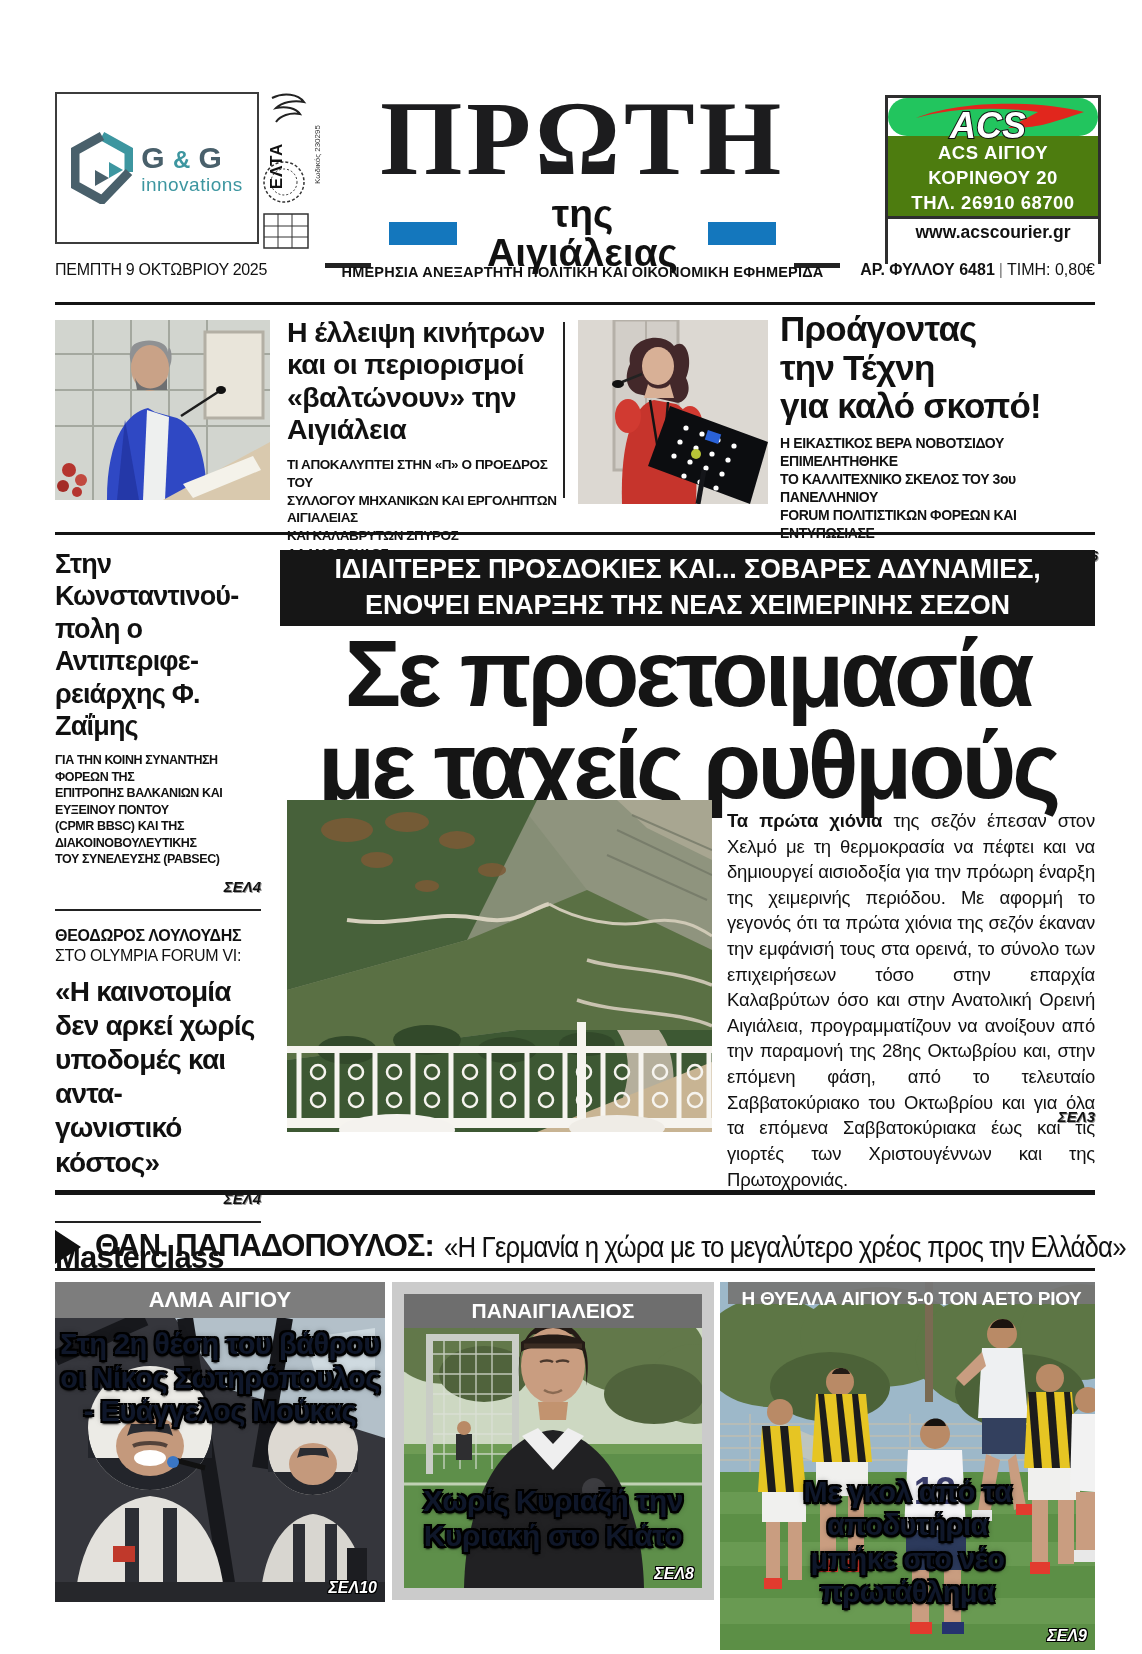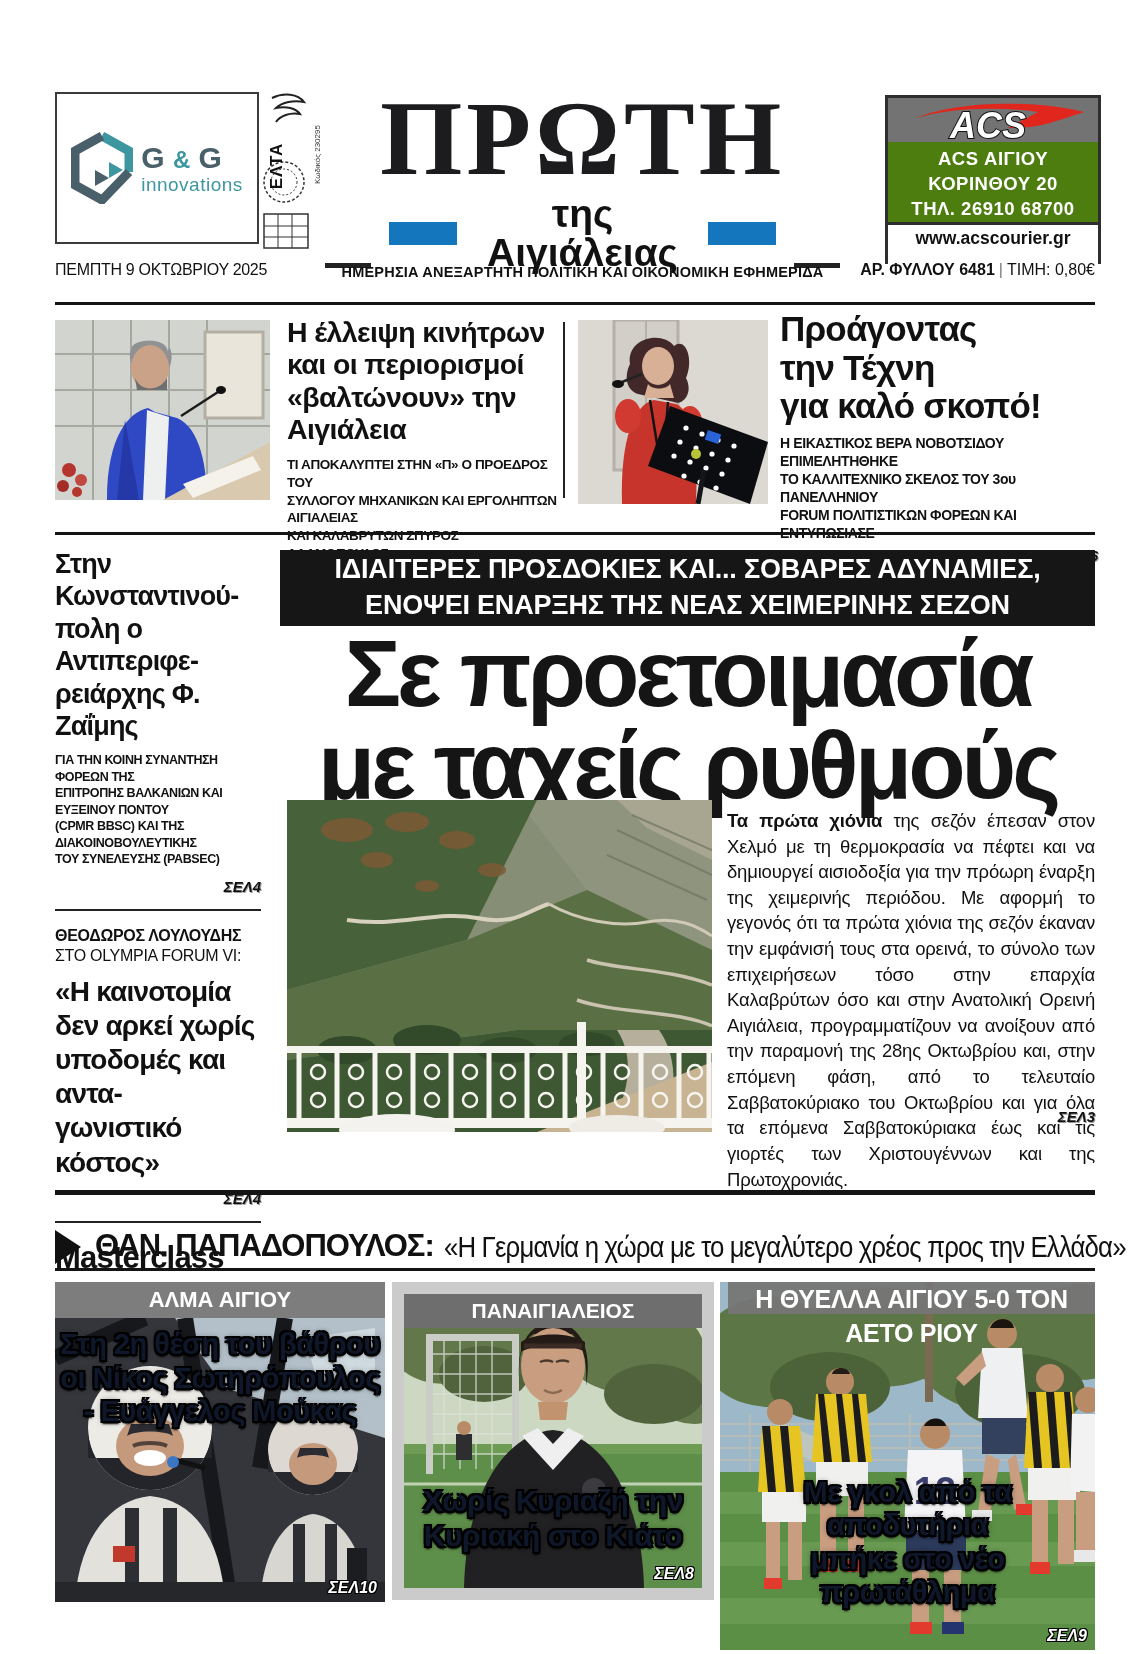--- a/index.html
+++ b/index.html
@@ -21,21 +21,21 @@
              font-size:8px;color:#333;white-space:nowrap;}
   .masthead{left:325px;top:86px;width:515px;text-align:center;}
   .m-title{font-family:"Liberation Serif",serif;font-weight:bold;font-size:106px;line-height:1;
            letter-spacing:4px;color:#1c1c1e;}
   .m-sub-row{display:flex;align-items:center;justify-content:center;gap:18px;margin-top:2px;}
   .tick{width:56px;height:5px;background:#222;align-self:flex-end;margin-bottom:4px;}
   .bluebar{width:84px;height:23px;}
   .m-sub{font-size:39px;font-weight:bold;letter-spacing:0;line-height:1;}
   .acs-box{left:885px;top:95px;width:210px;height:163px;border:3px solid #2e2e2e;
            display:flex;flex-direction:column;}
-  .acs-logo-area{height:44px;position:relative;background:#737373;}
+  .acs-logo-area{height:38px;position:relative;background:#22c55e;border-radius:23px;}
   .acs-red{flex:1;color:#fff;text-align:center;font-weight:bold;font-size:18.5px;
            line-height:1.35;padding-top:5px;letter-spacing:.5px;}
   .acs-url{border-top:3px solid #2e2e2e;background:#fff;font-weight:bold;font-size:17.5px;
            text-align:center;padding:3px 0 21px;}
   .date{left:55px;top:261px;font-size:16px;letter-spacing:-.3px;}
   .tagline{left:330px;top:264px;width:505px;text-align:center;font-size:14.5px;font-weight:bold;letter-spacing:.2px;}
   .issue-price{left:795px;top:261px;width:300px;text-align:right;font-size:16px;}
   .issue{font-weight:bold;}
   .ip-sep{color:#777;padding:0 4px;font-weight:normal;}
   .hrule{background:#141414;}
@@ -89,21 +89,21 @@
   .p1 .panel-header{height:36px;font-size:22px;line-height:36px;}
   .p1-photo{position:relative;height:284px;}
   .p1-cap{top:10px;font-size:29px;}
   .p2-frame{left:392px;top:1282px;width:322px;height:318px;background:#cbcbcb;}
   .p2-photo{position:absolute;left:12px;top:12px;width:298px;height:294px;}
   .p2 .panel-header{position:absolute;left:0;right:0;top:0;height:34px;font-size:21px;line-height:34px;
                     background:#6e6e6e;}
   .p2-cap{bottom:34px;font-size:30px;}
   .p3{left:720px;top:1282px;width:375px;height:368px;}
   .p3-photo{position:relative;width:100%;height:100%;}
-  .p3 .panel-header{position:absolute;left:8px;right:0;top:0;height:32px;font-size:25px;line-height:34px;
+  .p3 .panel-header{position:absolute;left:8px;right:0;top:0;height:22px;font-size:19px;line-height:34px;
                     background:rgba(118,118,118,.95);letter-spacing:-.3px;}
   .p3-cap{bottom:40px;font-size:29px;}
   svg{display:block;}
 </style>
 </head>
 <body>
 
 <div class="page">
 
   <div class="abs gg-box">

